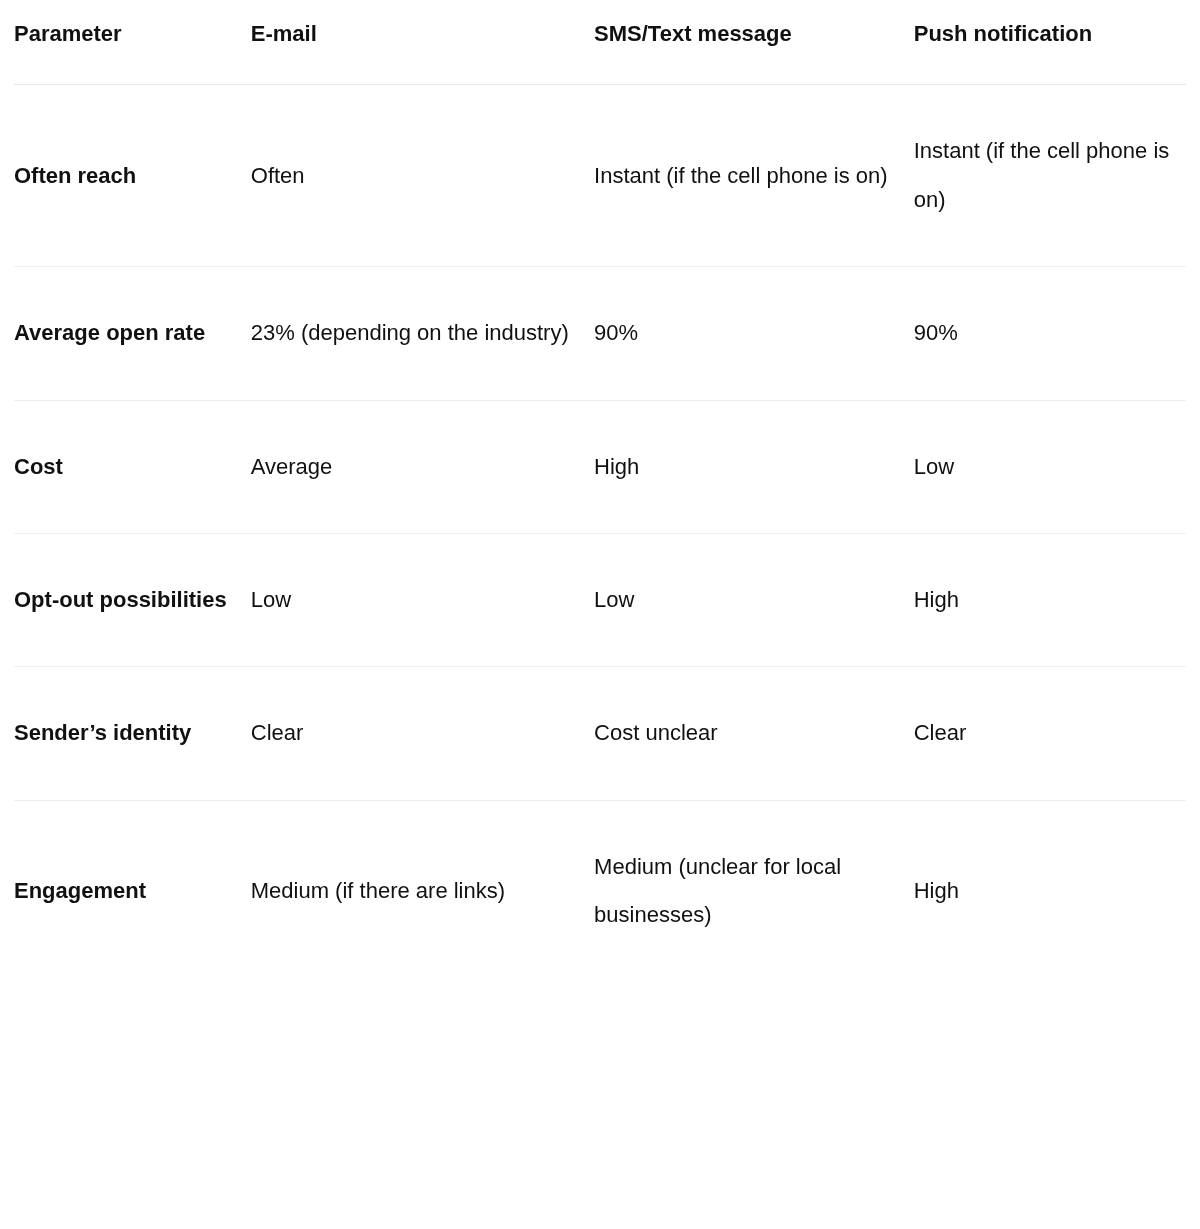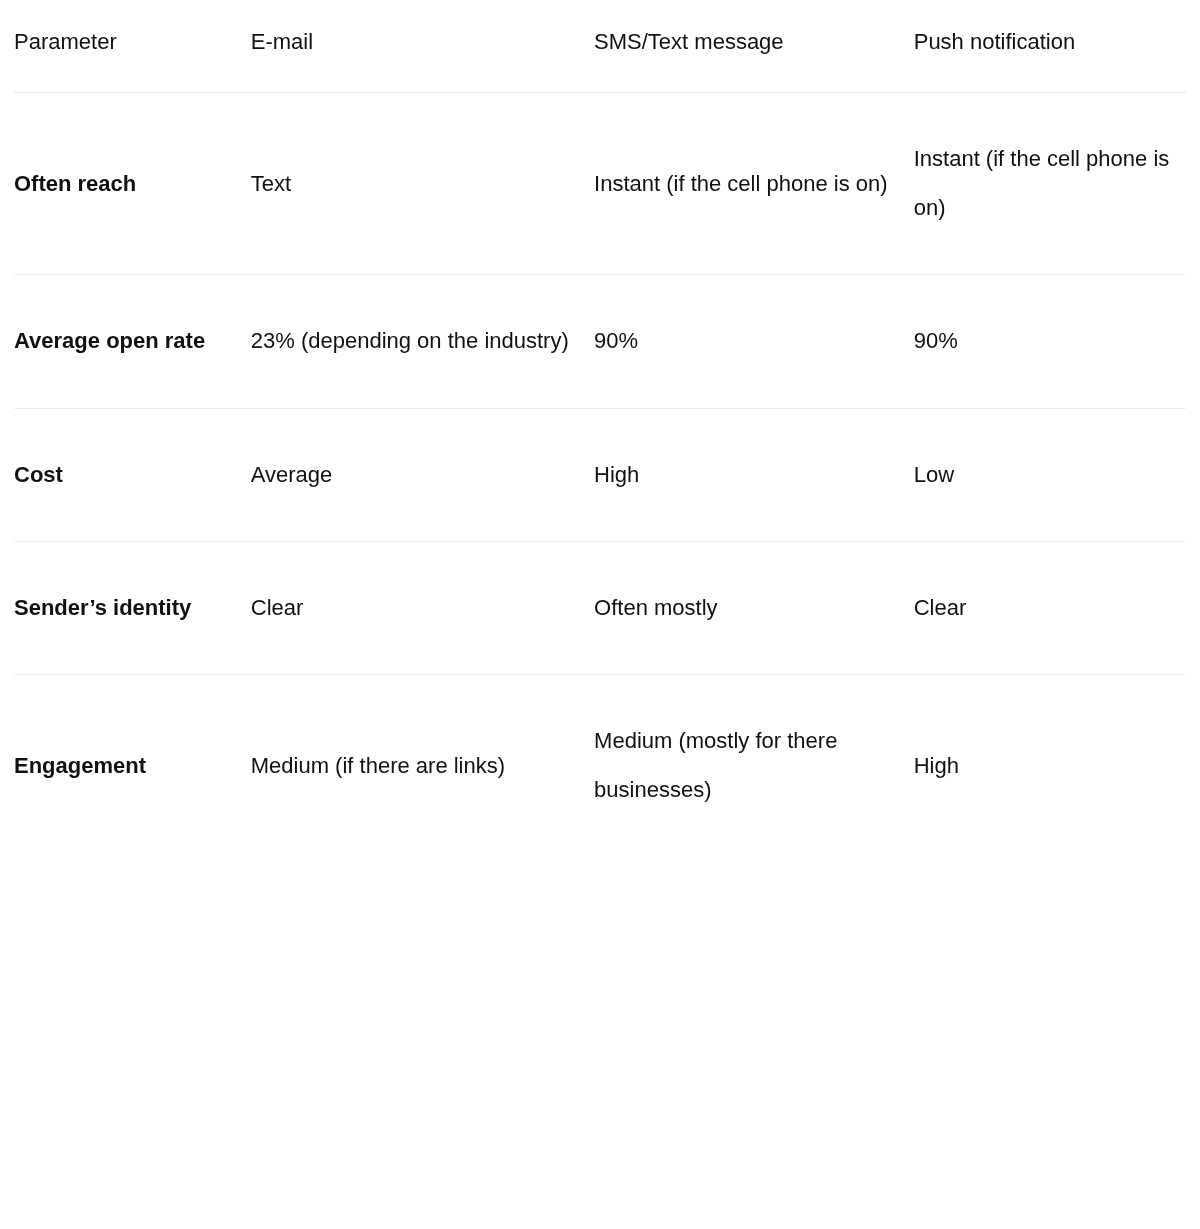--- a/index.html
+++ b/index.html
@@ -27,22 +27,22 @@
   table.cmp th,
   table.cmp td {
     text-align: left;
     vertical-align: middle;
     padding: 42px 10px 42px 0;
     font-size: 22px;
     line-height: 2.2;
     font-weight: 400;
   }
   table.cmp thead th {
-    font-weight: 400;
-    padding-top: 18px;
+    font-weight: 700;
+    padding-top: 10px;
     padding-bottom: 26px;
     border-bottom: 1px solid #e8e8e8;
   }
   table.cmp tbody tr {
     border-bottom: 1px solid #eeeeee;
   }
   table.cmp tbody tr:last-child {
     border-bottom: none;
   }
   table.cmp tbody td.param {
@@ -64,43 +64,49 @@
       <tr>
         <th>Parameter</th>
         <th>E-mail</th>
         <th>SMS/Text message</th>
         <th>Push notification</th>
       </tr>
     </thead>
     <tbody>
       <tr>
         <td class="param">Often reach</td>
-        <td>Text</td>
+        <td>Often</td>
         <td>Instant (if the cell phone is on)</td>
         <td>Instant (if the cell phone is on)</td>
       </tr>
       <tr>
         <td class="param">Average open rate</td>
         <td>23% (depending on the industry)</td>
         <td>90%</td>
         <td>90%</td>
       </tr>
       <tr>
         <td class="param">Cost</td>
         <td>Average</td>
         <td>High</td>
         <td>Low</td>
       </tr>
       <tr>
+        <td class="param">Opt-out possibilities</td>
+        <td>Low</td>
+        <td>Low</td>
+        <td>High</td>
+      </tr>
+      <tr>
         <td class="param">Sender’s identity</td>
         <td>Clear</td>
-        <td>Often mostly</td>
+        <td>Cost unclear</td>
         <td>Clear</td>
       </tr>
       <tr>
         <td class="param">Engagement</td>
         <td>Medium (if there are links)</td>
-        <td>Medium (mostly for there businesses)</td>
+        <td>Medium (unclear for local businesses)</td>
         <td>High</td>
       </tr>
     </tbody>
   </table>
 </div>
 
 </body></html>

